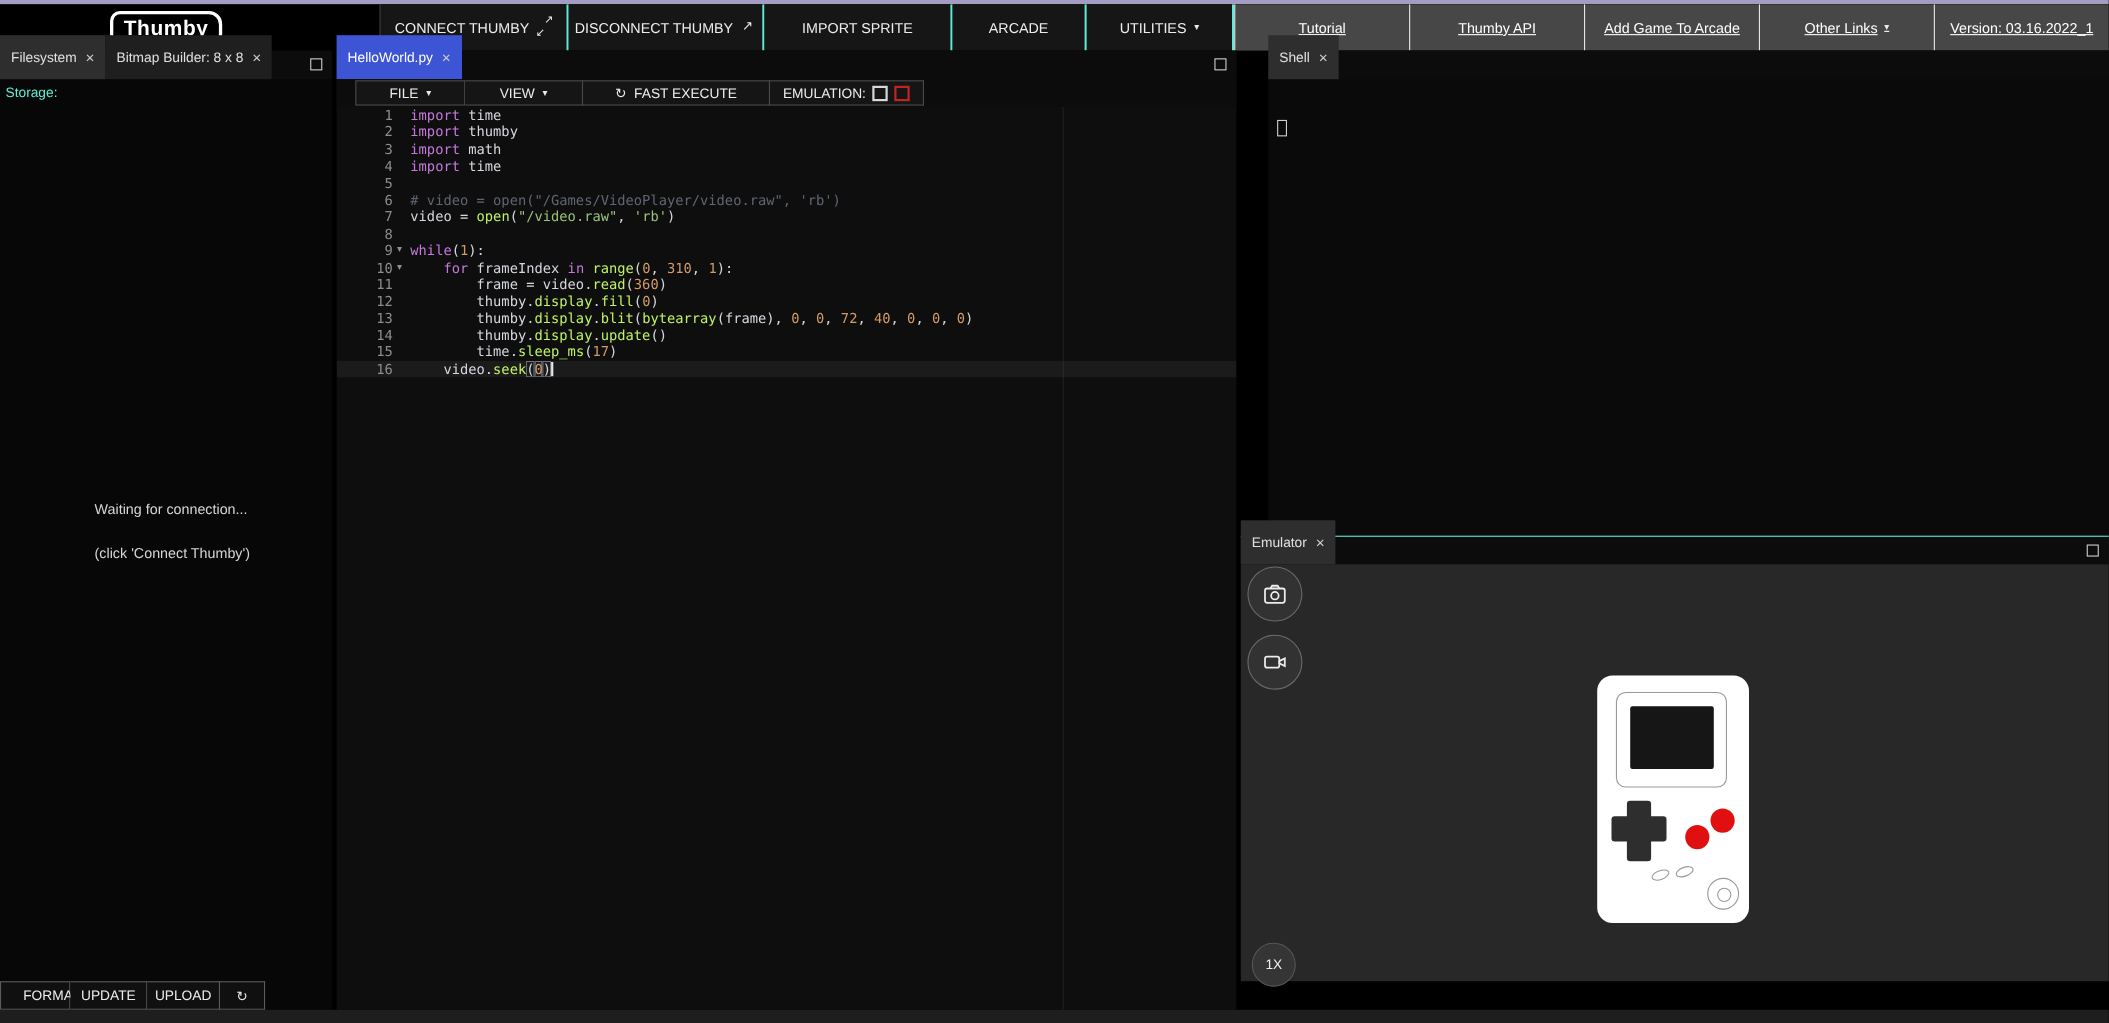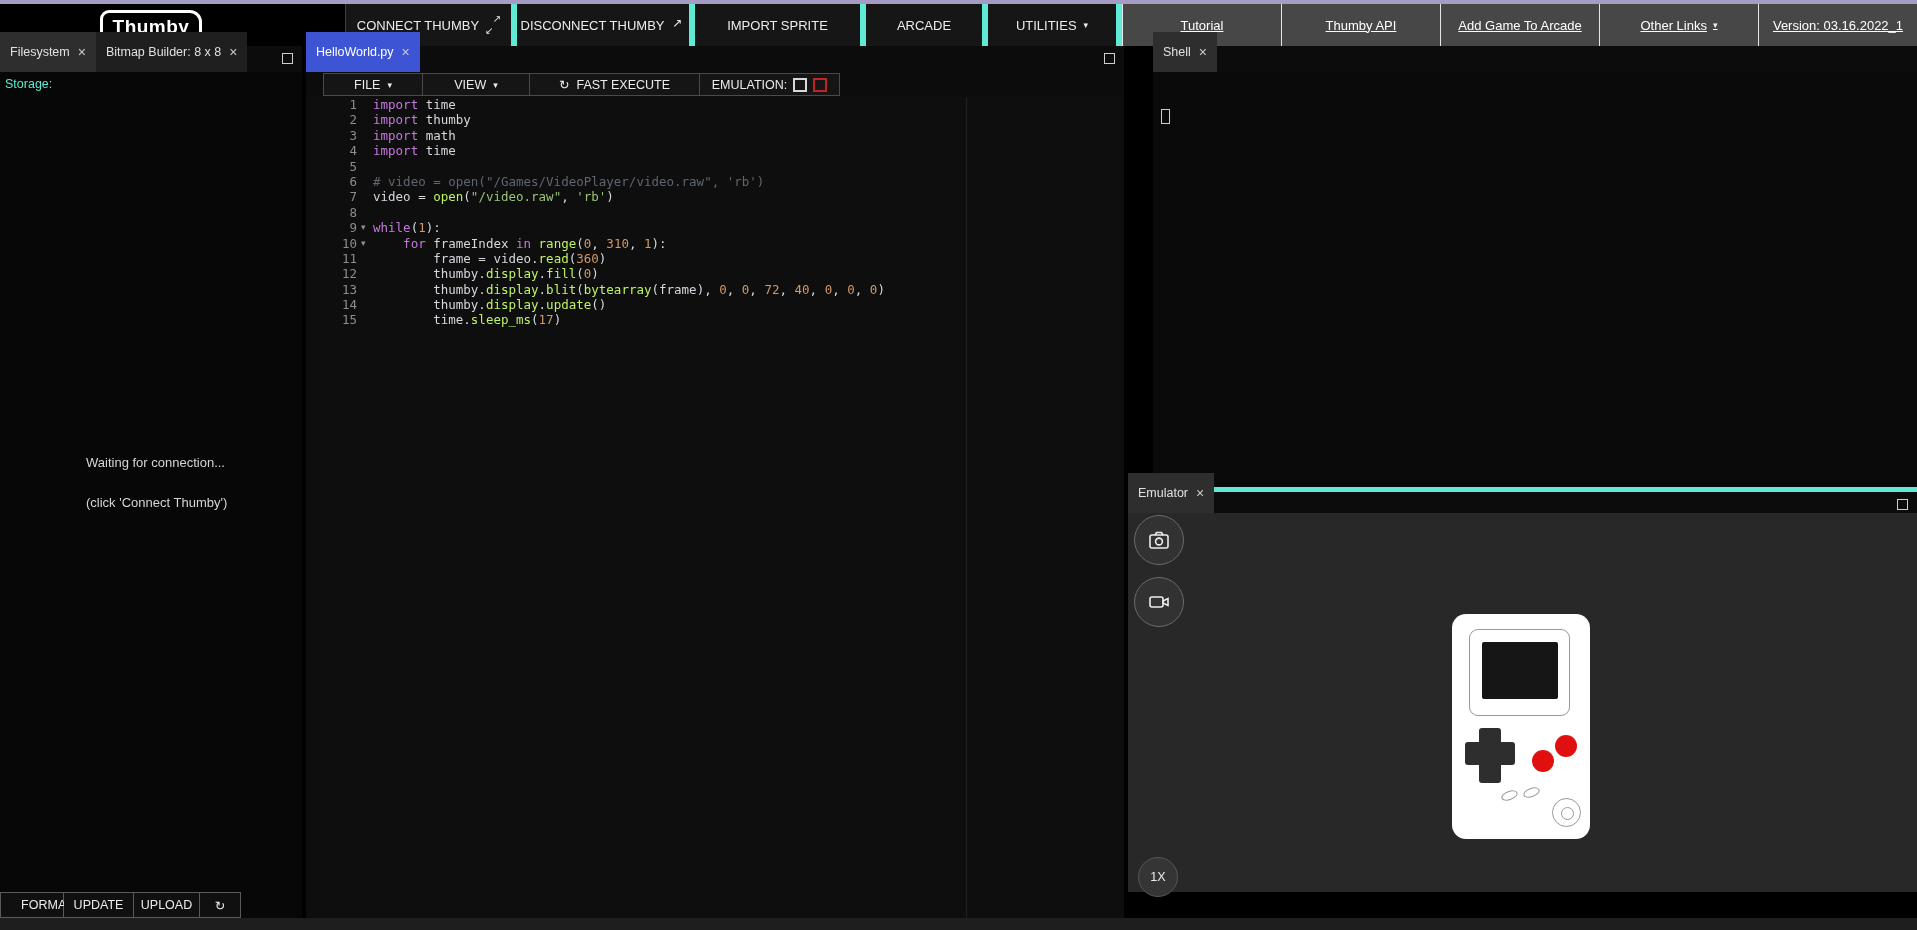--- a/index.html
+++ b/index.html
@@ -7,21 +7,21 @@
               font-family:"Liberation Sans", sans-serif; }
 
   
   #topline { position:absolute; left:0; top:0; width:1917px; height:4px; background:#a59cc3; }
   #topbar  { position:absolute; left:0; top:4px; width:1917px; height:42px; background:#000; }
   #logo { position:absolute; left:100px; top:6px; width:102px; height:33px;
           border:3px solid #fff; border-radius:9px 12px 12px 9px; color:#fff;
           display:flex; align-items:center; justify-content:center;
           font-weight:bold; font-size:19px; letter-spacing:.5px; background:#000; }
   #topbar-left { position:absolute; left:345px; top:0; height:42px; display:flex; }
-  .tb-btn { height:42px; background:#161616; border-right:6px solid #5eead4;
+  .tb-btn { height:42px; background:#161616; border-right:2px solid #5eead4;
             color:#ececec; font-size:13px; display:flex; align-items:center; justify-content:center;
             gap:7px; cursor:pointer; }
   .tb-btn:first-child { border-left:1px solid #3d3d3d; }
   .tb-icon { position:relative; width:14px; height:14px; color:#ececec; font-family:"DejaVu Sans", sans-serif; }
   .tb-icon .ne { position:absolute; right:-1px; top:-5px; font-size:10px; }
   .tb-icon .sw { position:absolute; left:-1px; bottom:-4px; font-size:10px; }
   .tb-icon .single { position:absolute; left:1px; top:-2px; font-size:12px; }
   .caret { font-size:9px; color:#ececec; font-family:"DejaVu Sans", sans-serif; }
   #topbar-right { position:absolute; left:1122px; top:0; width:795px; height:42px; display:flex; background:#474747; }
   .tb-rbtn { flex:1; height:42px; border-left:1px solid #e6e6e6; color:#fff; font-size:13px;
@@ -77,21 +77,21 @@
   .code-cursor { display:inline-block; width:2px; height:13px; background:#e8e8e8; vertical-align:-2px; }
 
   
   #right-panel { position:absolute; left:1128px; top:46px; width:789px; height:872px; }
   #shell-pane { position:absolute; left:0; top:0; width:789px; height:441px; background:#0a0a0a;margin-left:25px; }
   #shell-out { position:absolute; left:8px; top:28px; font-family:"Liberation Mono", monospace;
                font-size:13.5px; line-height:17px; color:#ececec; white-space:pre; }
   #shell-cursor { width:9px; height:15px; border:1.5px solid #cfcfcf; margin-top:1px; }
 
   #emulator-pane { position:absolute; left:0; top:441px; width:789px; height:405px; background:#282828; }
-  #emulator-pane .tabbar { border-top:5px solid #5eead4; }
+  #emulator-pane .tabbar { border-top:1px solid #5eead4; }
   .cam-btn { position:absolute; left:6px; width:50px; height:50px; border-radius:50%;
              background:#323232; border:1px solid #6a6a6a; display:flex; align-items:center;
              justify-content:center; cursor:pointer; }
   #zoom-btn { position:absolute; left:10px; top:344px; width:40px; height:40px; border-radius:50%;
               background:#353535; border:1px solid #565656; color:#ececec; font-size:12.5px;
               display:flex; align-items:center; justify-content:center; cursor:pointer; }
 
   
   #device { position:absolute; left:324px; top:101px; width:138px; height:225px;
             background:#fff; border-radius:14px; }
@@ -286,20 +286,24 @@
           <span class="ct"><span class="pl">        thumby.</span><span class="fn">display</span><span class="pl">.</span><span class="fn">blit</span><span class="pl">(</span><span class="fn">bytearray</span><span class="pl">(frame), </span><span class="nu">0</span><span class="pl">, </span><span class="nu">0</span><span class="pl">, </span><span class="nu">72</span><span class="pl">, </span><span class="nu">40</span><span class="pl">, </span><span class="nu">0</span><span class="pl">, </span><span class="nu">0</span><span class="pl">, </span><span class="nu">0</span><span class="pl">)</span></span>
         </div>
         <div class="line">
           <span class="ln">14</span>
           <span class="ct"><span class="pl">        thumby.</span><span class="fn">display</span><span class="pl">.</span><span class="fn">update</span><span class="pl">()</span></span>
         </div>
         <div class="line">
           <span class="ln">15</span>
           <span class="ct"><span class="pl">        time.</span><span class="fn">sleep_ms</span><span class="pl">(</span><span class="nu">17</span><span class="pl">)</span></span>
         </div>
+        <div class="line active">
+          <span class="ln">16</span>
+          <span class="ct"><span class="pl">    video.</span><span class="fn">seek</span><span class="pl bx">(</span><span class="nu bx">0</span><span class="pl bx">)</span><span class="code-cursor"></span></span>
+        </div>
       </div>
   </div>
 </div>
 
 <div id="right-panel">
 
   <div id="shell-pane">
     <div class="tabbar">
       <span class="tab active">
         <span>Shell</span>

